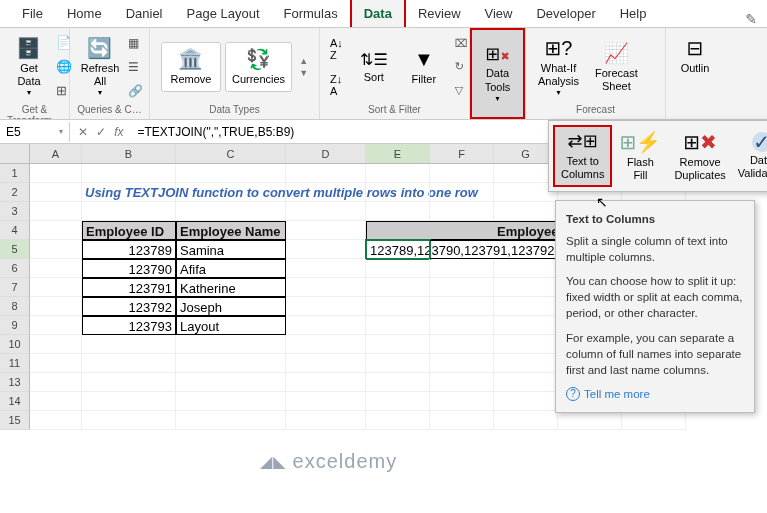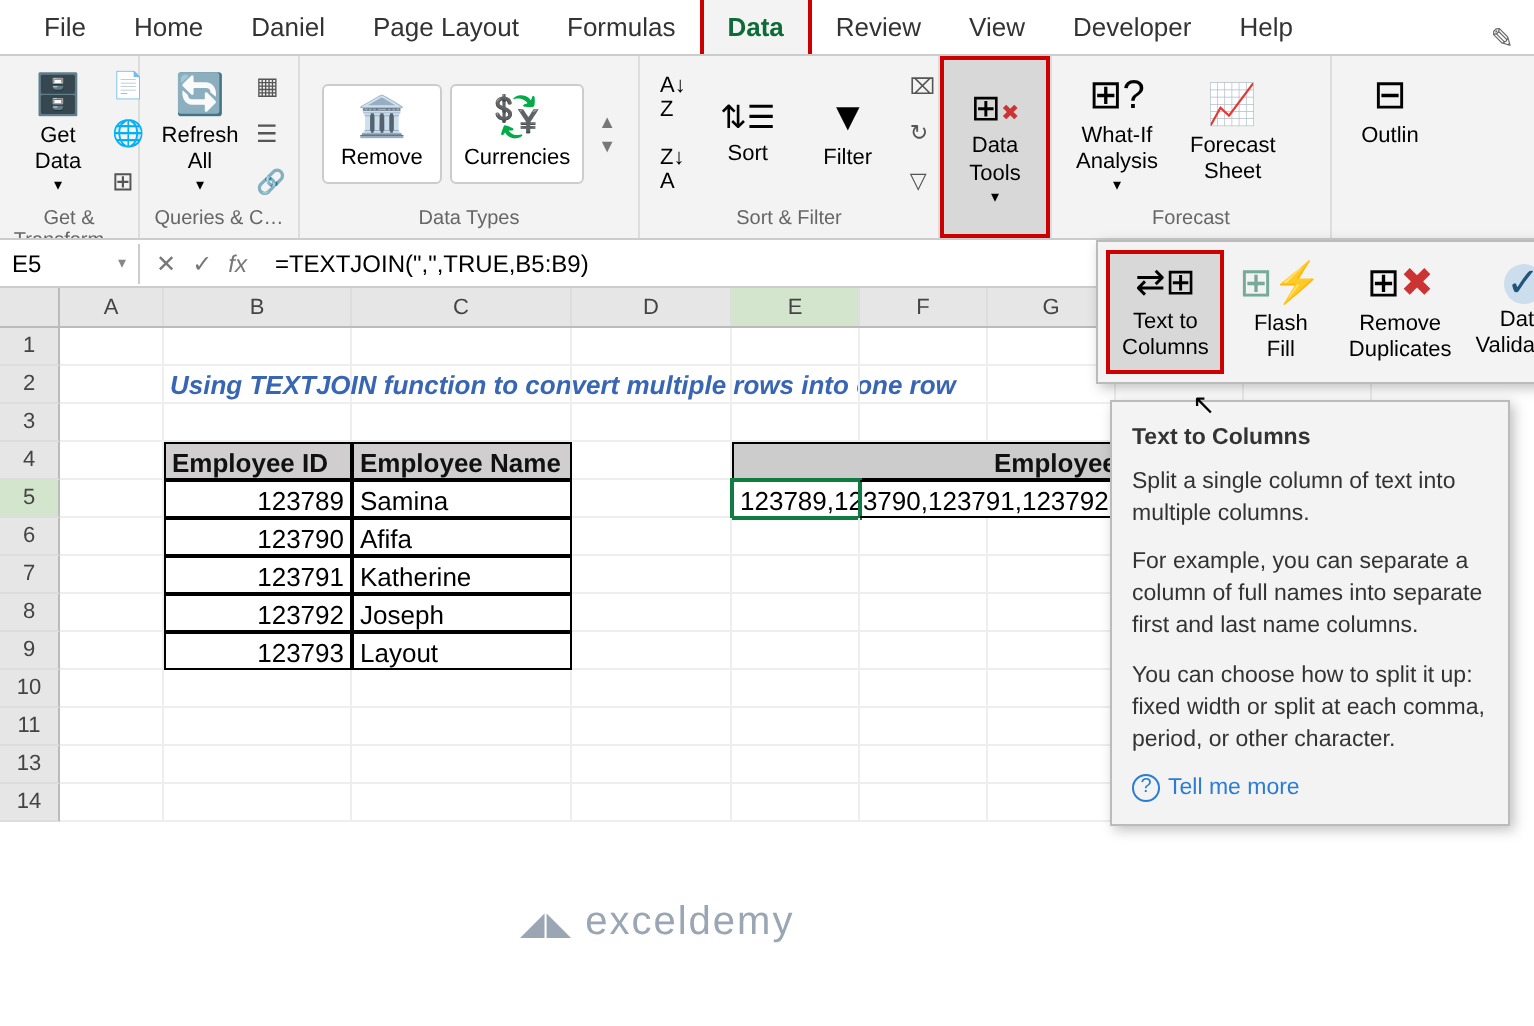--- a/index.html
+++ b/index.html
@@ -381,20 +381,32 @@
         <div class="cell cA"></div>
         <div class="cell cB"></div>
         <div class="cell cC"></div>
         <div class="cell cD"></div>
         <div class="cell cE"></div>
         <div class="cell cF"></div>
         <div class="cell cG"></div>
         <div class="cell cH"></div>
         <div class="cell cI"></div>
       </div>
+    <div class="row">
+        <div class="row-h">15</div>
+        <div class="cell cA"></div>
+        <div class="cell cB"></div>
+        <div class="cell cC"></div>
+        <div class="cell cD"></div>
+        <div class="cell cE"></div>
+        <div class="cell cF"></div>
+        <div class="cell cG"></div>
+        <div class="cell cH"></div>
+        <div class="cell cI"></div>
+      </div>
   </div>
 </div>
 
 <div class="submenu">
   <div class="ribbon-btn-lg highlight-red" style="background:#d8d8d8">
     <span class="icon" style="font-size:18px">⇄⊞</span>
     <span style="white-space:pre-line">Text to
 Columns</span>
   </div>
   <div class="ribbon-btn-lg">
@@ -412,22 +424,22 @@
     <span style="white-space:pre-line">Data
 Validation</span>
   </div>
 
 </div>
 <div style="position:absolute;top:194px;left:596px;font-size:14px;z-index:60">↖</div>
 
 <div class="tooltip">
   <div class="tt-title">Text to Columns</div>
   <p>Split a single column of text into multiple columns.</p>
+  <p>You can choose how to split it up: fixed width or split at each comma, period, or other character.</p>
   <p>For example, you can separate a column of full names into separate first and last name columns.</p>
-  <p>You can choose how to split it up: fixed width or split at each comma, period, or other character.</p>
   <div class="tellmore">
     <span style="display:inline-block;width:14px;height:14px;border:1px solid #2b7cd3;border-radius:50%;text-align:center;line-height:12px;font-size:10px">?</span>
     <span>Tell me more</span>
   </div>
 </div>
 
 <div class="brand">
   <div style="display:flex;align-items:center;gap:6px;justify-content:center">
     <span style="font-size:16px;color:#9aa6b3">◢◣</span>
     <span>exceldemy</span>

